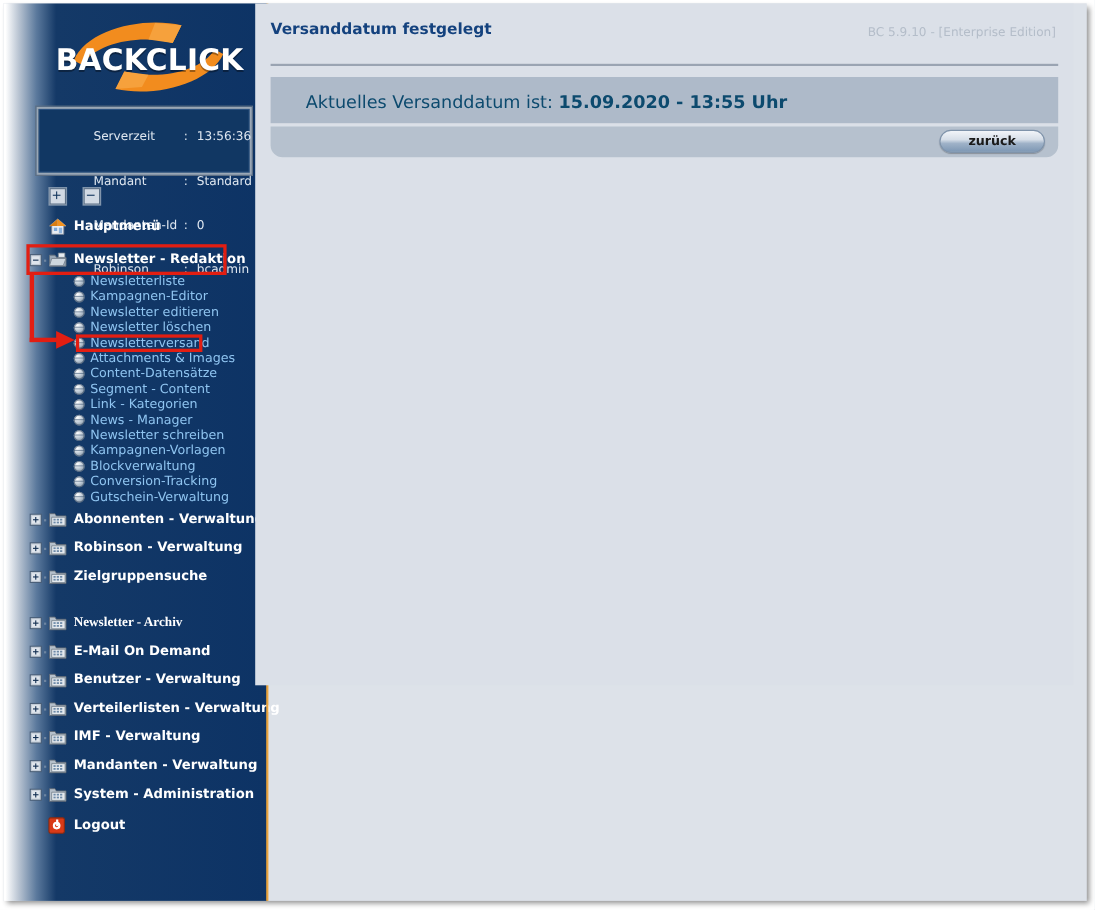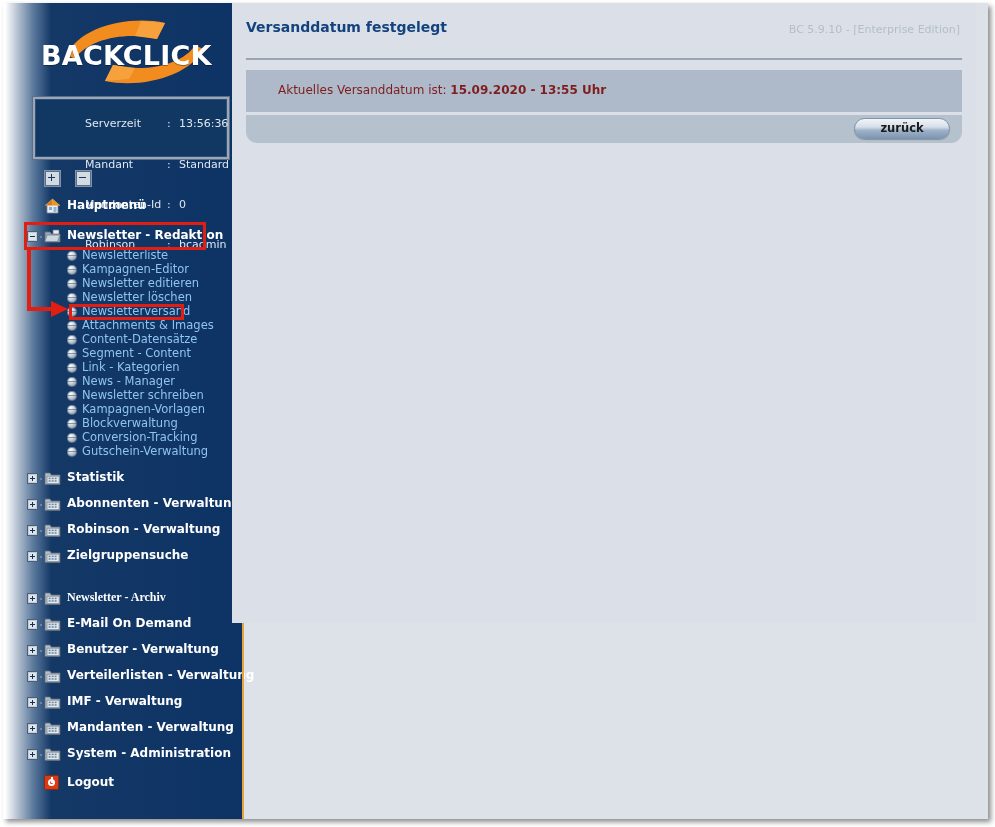--- a/index.html
+++ b/index.html
@@ -58,20 +58,21 @@
     left: 34px;
     top: 14px;
     width: 196px;
     height: 72px;
   }
   .logo-text {
     position: absolute;
     left: 4px;
     top: 23px;
     width: 190px;
+    text-align: center;
     font-family: "DejaVu Sans", "Liberation Sans", sans-serif;
     font-weight: bold;
     font-size: 27px;
     letter-spacing: 0.2px;
     color: #ffffff;
     z-index: 3;
     text-shadow: 0 1px 0 rgba(0,0,0,0.35);
   }
 
   
@@ -300,22 +301,22 @@
     left: 14px;
     top: 67px;
     width: 716px;
     height: 42px;
     background: #aebac9;
   }
   .info-bar-text {
     position: absolute;
     left: 32px;
     top: 13px;
-    font-size: 12px;
-    color: #7f1d1d;
+    font-size: 16px;
+    color: #0c4a6e;
   }
   .info-bar-text b { font-weight: bold; }
   .action-bar {
     position: absolute;
     left: 14px;
     top: 112px;
     width: 716px;
     height: 28px;
     background: #b6c1ce;
     border-bottom-left-radius: 11px;
@@ -498,35 +499,20 @@
               <span class="sub-bullet"></span>
               <span class="sub-label">Conversion-Tracking</span>
             </div>
             <div class="sub-item">
               <span class="sub-bullet"></span>
               <span class="sub-label">Gutschein-Verwaltung</span>
             </div>
           </div>
 
         <div id="sections">
-            <div class="menu-top" style="margin-top: 6px;">
-              <span class="twisty plus"></span>
-              <span class="twisty-dot"></span>
-              <span class="menu-icon"><svg width="17" height="16" viewBox="0 0 17 16">
-                  <path d="M1 3 L6 3 L7.2 5 L16 5 L16 14.5 L1 14.5 Z" fill="#b6c0ca" stroke="#5e6975" stroke-width="0.8"></path>
-                  <path d="M3 6.2 L15.2 6.2 L15.2 13.6 L3 13.6 Z" fill="#e4e9ee" stroke="#6f7b87" stroke-width="0.7"></path>
-                  <rect x="4.6" y="7.6" width="2" height="1.6" fill="#6d8aa8"></rect>
-                  <rect x="7.6" y="7.6" width="2" height="1.6" fill="#6d8aa8"></rect>
-                  <rect x="10.6" y="7.6" width="2" height="1.6" fill="#6d8aa8"></rect>
-                  <rect x="4.6" y="10.2" width="2" height="1.6" fill="#6d8aa8"></rect>
-                  <rect x="7.6" y="10.2" width="2" height="1.6" fill="#6d8aa8"></rect>
-                  <rect x="10.6" y="10.2" width="2" height="1.6" fill="#6d8aa8"></rect>
-                </svg></span>
-              <span class="menu-top-label">Statistik</span>
-            </div>
             <div class="menu-top" style="margin-top: 0px;">
               <span class="twisty plus"></span>
               <span class="twisty-dot"></span>
               <span class="menu-icon"><svg width="17" height="16" viewBox="0 0 17 16">
                   <path d="M1 3 L6 3 L7.2 5 L16 5 L16 14.5 L1 14.5 Z" fill="#b6c0ca" stroke="#5e6975" stroke-width="0.8"></path>
                   <path d="M3 6.2 L15.2 6.2 L15.2 13.6 L3 13.6 Z" fill="#e4e9ee" stroke="#6f7b87" stroke-width="0.7"></path>
                   <rect x="4.6" y="7.6" width="2" height="1.6" fill="#6d8aa8"></rect>
                   <rect x="7.6" y="7.6" width="2" height="1.6" fill="#6d8aa8"></rect>
                   <rect x="10.6" y="7.6" width="2" height="1.6" fill="#6d8aa8"></rect>
                   <rect x="4.6" y="10.2" width="2" height="1.6" fill="#6d8aa8"></rect>

